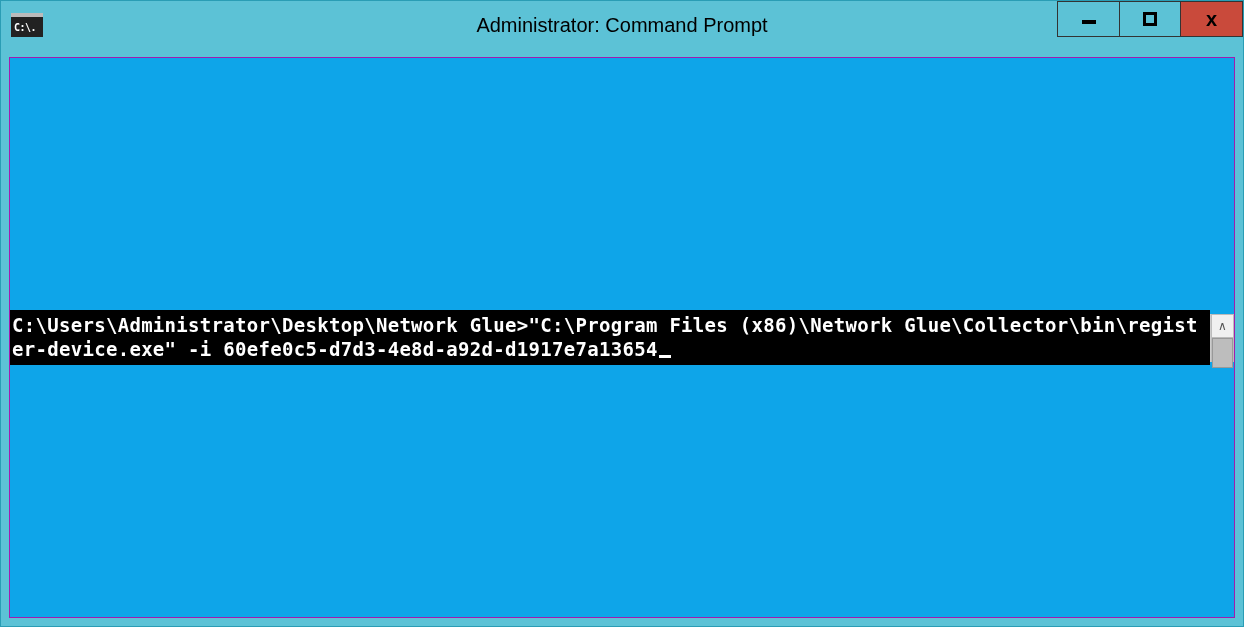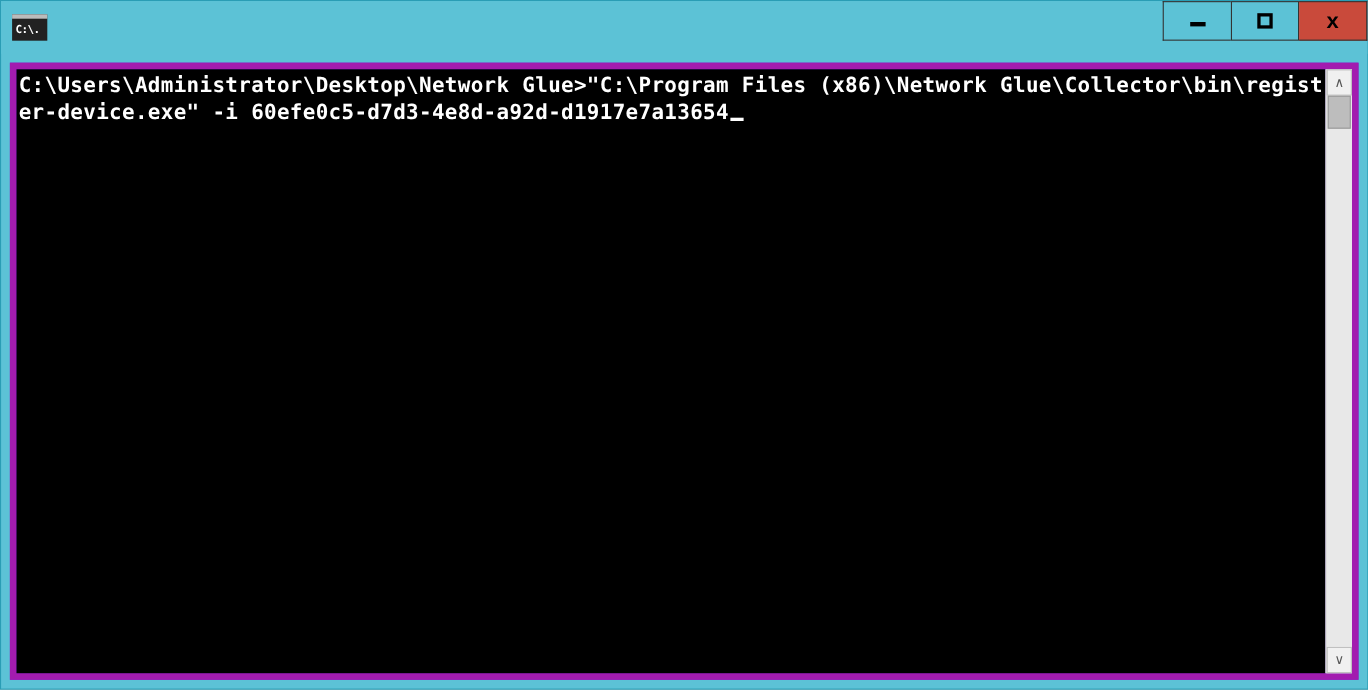--- a/index.html
+++ b/index.html
@@ -101,23 +101,24 @@
     .close-glyph {
       font-size: 20px;
       font-weight: bold;
       line-height: 1;
     }
     .client-area {
       flex: 1;
       margin: 8px;
       margin-top: 8px;
       display: flex;
-      background: #6d28d9;
-      border: 6px solid #a21caf;
-      position: relative;
+      background: #0ea5e9;
+      border: 1px solid #a21caf;
+      position: relative;
+      align-items: center;
     }
     .terminal {
       flex: 1;
       background: #000;
       color: #fff;
       font-family: "Lucida Console", Consolas, monospace;
       font-size: 19px;
       font-weight: bold;
       line-height: 1.25;
       padding: 4px 2px;
@@ -169,20 +170,21 @@
     }
   </style>
 </head>
 <body>
 
 <div class="window">
   <div class="titlebar">
     <div class="app-icon">
       <span class="app-icon-text">C:\.</span>
     </div>
+    <div class="title">Administrator: Command Prompt</div>
     <div class="window-controls">
       <div class="ctrl-btn minimize">
         <div class="min-glyph"></div>
       </div>
       <div class="ctrl-btn maximize">
         <div class="max-glyph"></div>
       </div>
       <div class="ctrl-btn close">
         <span class="close-glyph">x</span>
       </div>

